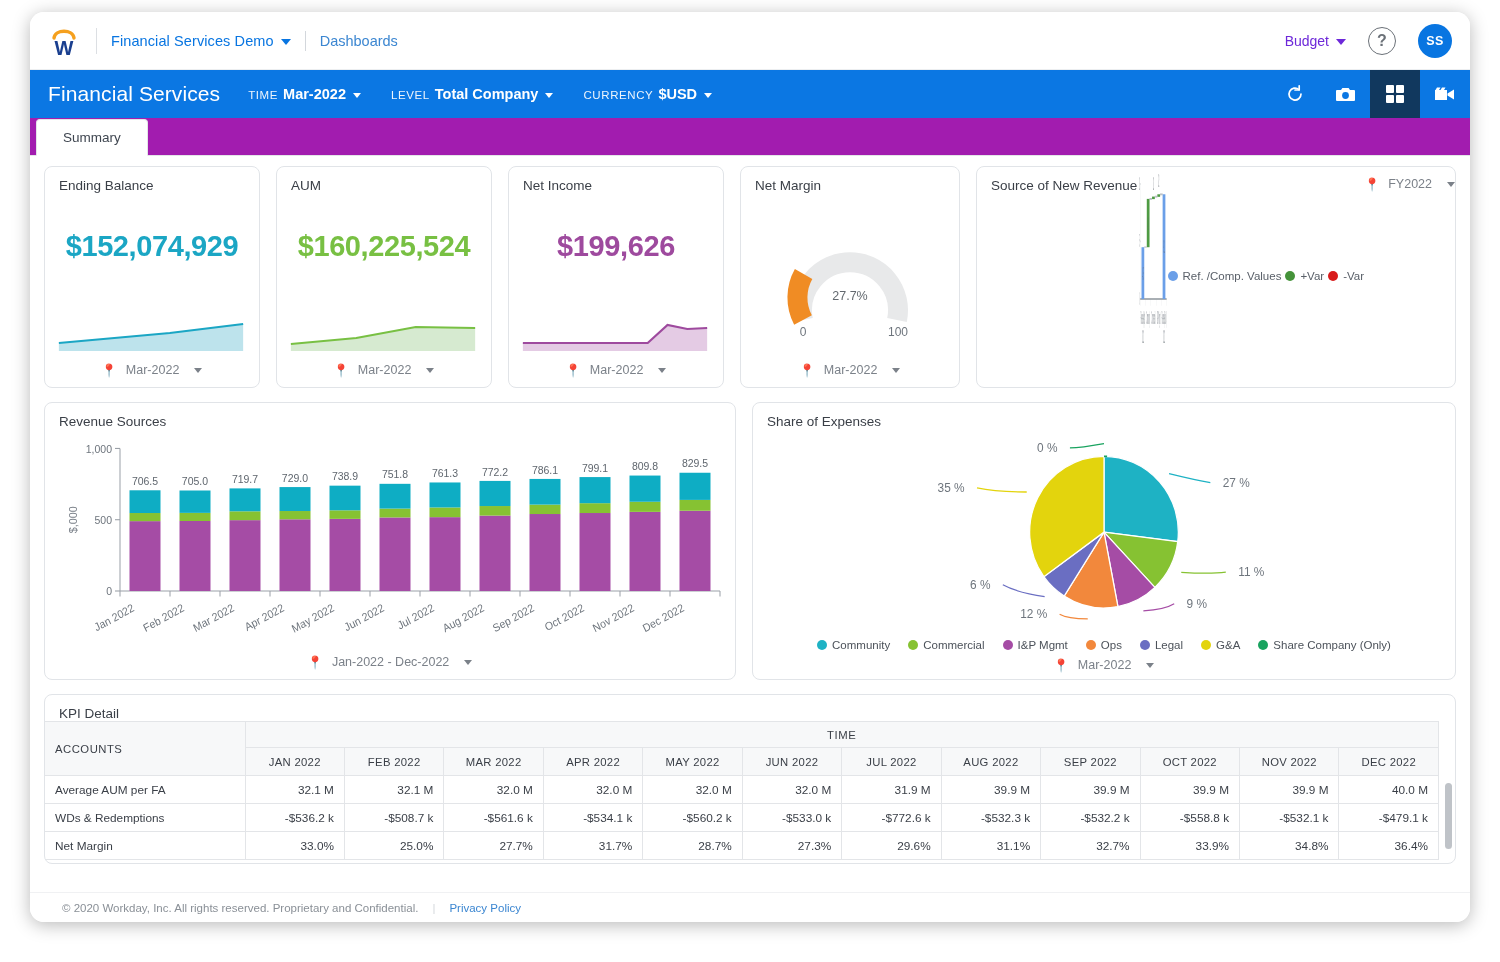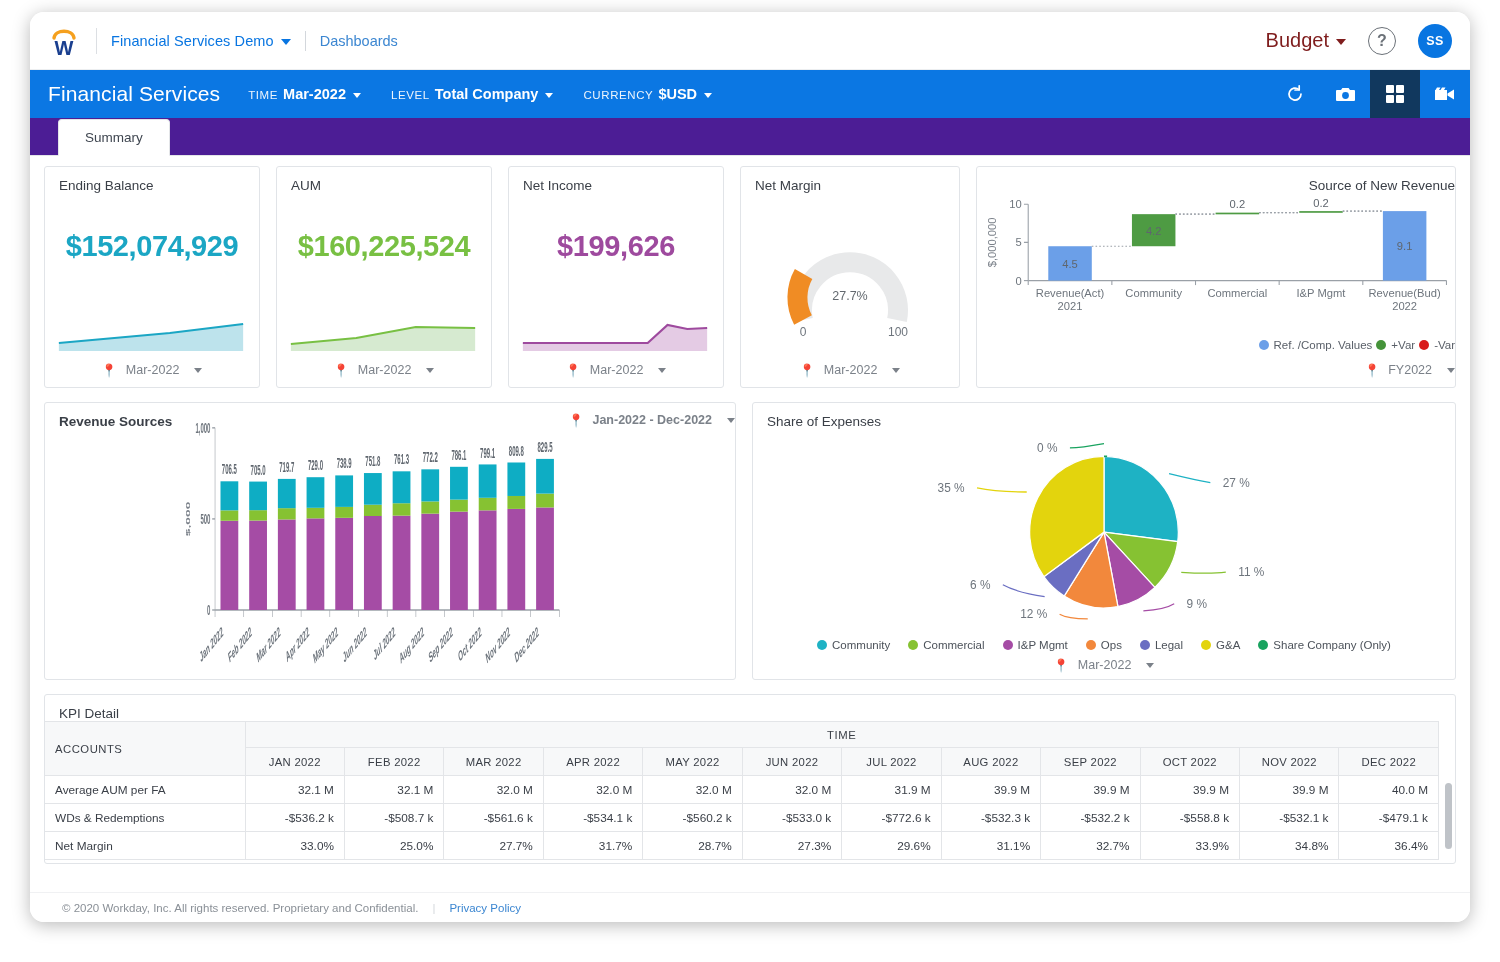--- a/index.html
+++ b/index.html
@@ -34,21 +34,21 @@
   .tenant-link {
     color: #0875e1; font-size: 14.5px; letter-spacing: .1px;
   }
   .caret { display:inline-block; width:0; height:0; border-left:5px solid transparent;
            border-right:5px solid transparent; border-top:6px solid currentColor;
            vertical-align: middle; margin-left: 7px; }
   .caret-sm { border-left-width:4px; border-right-width:4px; border-top-width:5px; }
   .hdr-sep { width:1px; height:20px; background:#d3d7dc; margin:0 14px; }
   .breadcrumb-link { color:#3b86d1; font-size:14.5px; }
   .hdr-spacer { flex: 1; }
-  .budget-link { color:#7f1d1d; font-size:20px; margin-right: 22px; }
+  .budget-link { color:#6d28d9; font-size:14px; margin-right: 22px; }
   .help-icon {
     width:28px; height:28px; border-radius:50%;
     border:1.6px solid #6b7178; color:#6b7178;
     display:flex; align-items:center; justify-content:center;
     font-size:16px; font-weight:bold; margin-right:22px;
   }
   .avatar {
     width:34px; height:34px; border-radius:50%;
     background:#0875e1; color:#fff;
     display:flex;align-items:center;justify-content:center;
@@ -71,41 +71,41 @@
   .bar-btn {
     width:50px; height:48px;
     display:flex;align-items:center;justify-content:center;
     color:#fff;
   }
   .bar-btn.active { background:#11385e; }
 
   
   .tabstrip {
     height: 38px; flex: 0 0 38px;
-    background:#4c1d95; padding-left: 28px;
+    background:#a21caf; padding-left: 6px;
     display:flex; align-items:flex-end;
     border-bottom: 1px solid #e3e5e8;
   }
   .tab {
     height: 37px; padding: 0 26px;
     display:flex;align-items:center;
     font-size:13.5px; color:#3f4650;
     border:1px solid #e3e5e8; border-bottom:1px solid #fff;
     background:#fff; border-radius: 4px 4px 0 0;
     position: relative; top: 1px;
   }
 
   
   .board {
     flex: 1; background:#fff; overflow:hidden;
     padding: 10px 14px 0 14px;
     position: relative;
   }
   .card {
-    border: 1px solid #e1e4e8; border-radius: 3px;
+    border: 1px solid #e1e4e8; border-radius: 8px;
     background:#fff; position: relative;
   }
   .card-title {
     font-size: 13.5px; color: #3a3f47;
     padding: 11px 0 0 14px;
   }
 
   
   .row1 { display:flex; gap: 16px; height: 222px; }
   .kpi-card { flex: 0 0 216px; display:flex; flex-direction:column; }
@@ -120,32 +120,32 @@
     height: 34px; display:flex; align-items:center; justify-content:center;
     gap: 8px; font-size: 12.5px; color:#7b8189;
   }
   .pin { color:#1f6fc4; font-size:13px; }
 
   
   .gauge-card { flex: 0 0 220px; display:flex; flex-direction:column; }
   .gauge-wrap { flex:1; display:flex; align-items:center; justify-content:center; position:relative; }
 
   
-  .wf-card { flex: 1 1 auto; display:flex; flex-direction:column;align-items:flex-end; }
+  .wf-card { flex: 1 1 auto; display:flex; flex-direction:row; }
   .wf-plot { flex:1; position:relative; }
   .wf-legend {
     display:flex; align-items:center; justify-content:center; gap:4px;
     font-size: 11.5px; color:#5a6069; padding-bottom:2px;
   }
   .dot { width:10px;height:10px;border-radius:50%;display:inline-block;margin-right:5px;
          position:relative; top:1px;}
 
   
   .row2 { display:flex; gap: 16px; height: 278px; margin-top: 14px; }
-  .rev-card { flex: 0 0 692px; display:flex; flex-direction:row;font-weight:bold; }
+  .rev-card { flex: 0 0 692px; display:flex; flex-direction:column; }
   .exp-card { flex: 1 1 auto; display:flex; flex-direction:column; }
   .chart-legend {
     display:flex;align-items:center;justify-content:center;gap:18px;
     font-size:11.5px; color:#4c525a;
   }
 
   
   .row3 { margin-top: 14px; height: 170px; }
   .kpi-detail { height: 100%; display:flex; flex-direction:column; overflow:hidden; }
   .tbl-scroll { flex:1; overflow:hidden; position:relative; }

